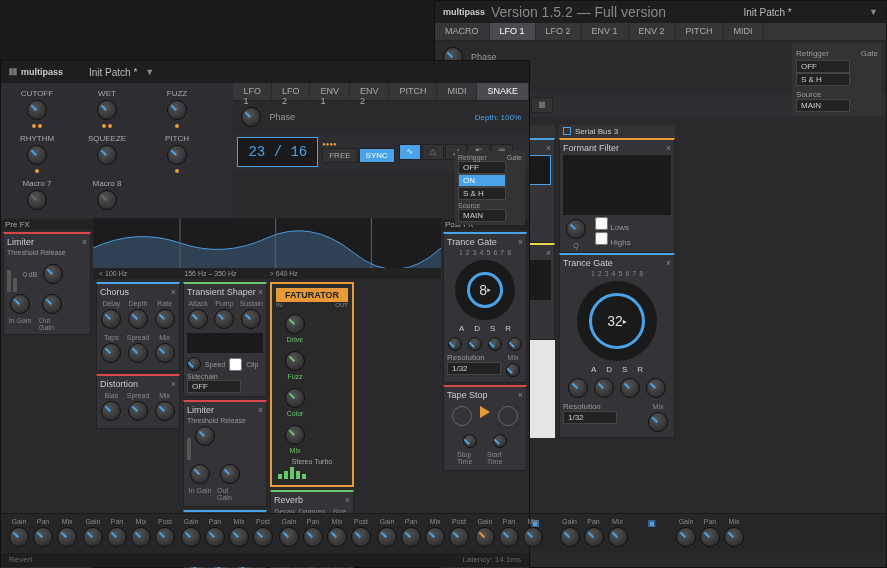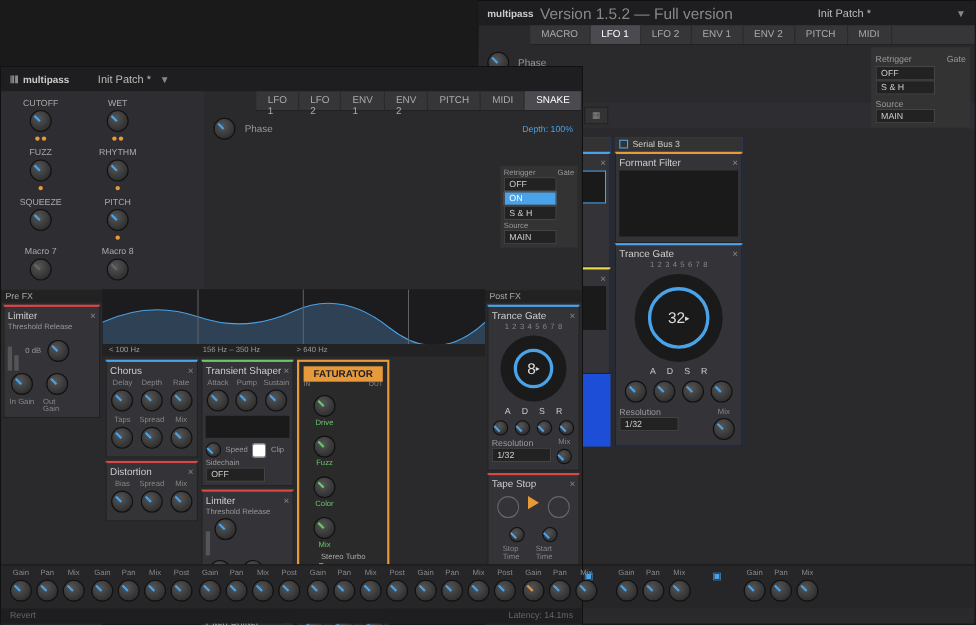--- a/index.html
+++ b/index.html
@@ -31,21 +31,20 @@
 }
 .titlebar .logo { font-weight: bold; margin-right: 6px; }
 .titlebar .ver { font-size: 14px; color: #888; margin-right: auto; }
 .titlebar .patch { font-size: 10px; color: #bbb; cursor: pointer; }
 
 .tabs {
   background: #363639;
   height: 18px;
   display: flex;
   border-bottom: 1px solid #222;
-  margin-left: 47px;
 }
 .tab {
   padding: 3px 10px;
   font-size: 9px;
   color: #aaa;
   border-right: 1px solid #2a2a2d;
   cursor: pointer;
 }
 .tab.active { background: #4a4a50; color: #fff; }
 
@@ -253,21 +252,21 @@
 .strip-knob { display: flex; flex-direction: column; align-items: center; }
 .strip-knob .kl { font-size: 7px; color: #888; }
 
 .snap-cols {
   display: flex;
   gap: 4px;
   padding: 4px;
 }
 .snap-col {
   width: 100px;
-  background: #1d4ed8;
+  background: #e5e5e5;
 }
 .col-hdr {
   background: #333;
   padding: 2px 4px;
   font-size: 8px;
   color: #ccc;
   display: flex;
 }
 .col-hdr .sq { width: 8px; height: 8px; border: 1px solid #4aa3e8; margin-right: 4px; }
 
@@ -427,20 +426,30 @@
       <div class="col-hdr">
           <span class="sq"></span>
           <span>Serial Bus 3</span>
         </div>
       <div class="module orange">
         <div class="mod-title">
             <span>Formant Filter</span>
             <span class="x">×</span>
           </div>
         <div class="scope" style="height:60px;"></div>
+        <div style="display:flex;gap:6px;">
+          <div class="knob-cell">
+              <span class="knob"></span>
+              <span class="kl">Q</span>
+            </div>
+          <div style="font-size:8px;">
+            <div><input type="checkbox" style=""> <span>Lows</span></div>
+            <div><input type="checkbox" style=""> <span>Highs</span></div>
+          </div>
+        </div>
       </div>
       <div class="module blue">
         <div class="mod-title">
             <span>Trance Gate</span>
             <span class="x">×</span>
           </div>
         <div class="step-nums">
           <span>1</span>
           <span>2</span>
           <span>3</span>
@@ -599,20 +608,39 @@
         <div class="tab">ENV 1</div>
         <div class="tab">ENV 2</div>
         <div class="tab">PITCH</div>
         <div class="tab">MIDI</div>
         <div class="tab active">SNAKE</div>
       </div>
       <div class="phase-row">
         <span class="knob"></span>
         <span>Phase</span>
         <span class="depth-lbl">Depth: 100%</span>
+      </div>
+      <div class="wave-row">
+        <div class="digit">23 / 16</div>
+        <div style="display:flex;flex-direction:column;gap:1px;">
+          <div style="display:flex;gap:2px;">
+            <span style="color:#e89a3a;font-size:6px;">●●●●</span>
+          </div>
+          <div style="display:flex;gap:1px;">
+            <span class="btn-sm">FREE</span>
+            <span class="btn-sm active">SYNC</span>
+          </div>
+        </div>
+        <div class="wave-btns">
+          <span class="wave-btn active">∿</span>
+          <span class="wave-btn">△</span>
+          <span class="wave-btn">◢</span>
+          <span class="wave-btn">◧</span>
+          <span class="wave-btn">▦</span>
+        </div>
       </div>
     </div>
   </div>
 
   <div style="position:absolute;right:4px;top:90px;width:70px;background:#333;padding:3px;z-index:10;">
     <div style="display:flex;justify-content:space-between;font-size:7px;">
       <span>Retrigger</span>
       <span>Gate</span>
     </div>
     <div class="sel" style="width:48px;">OFF</div>

